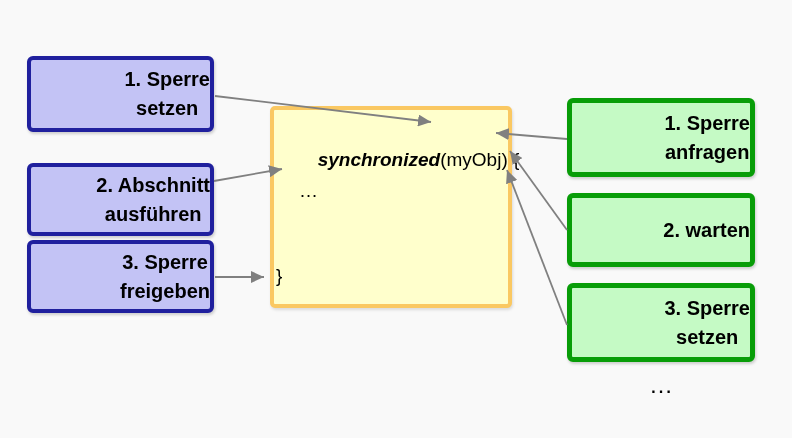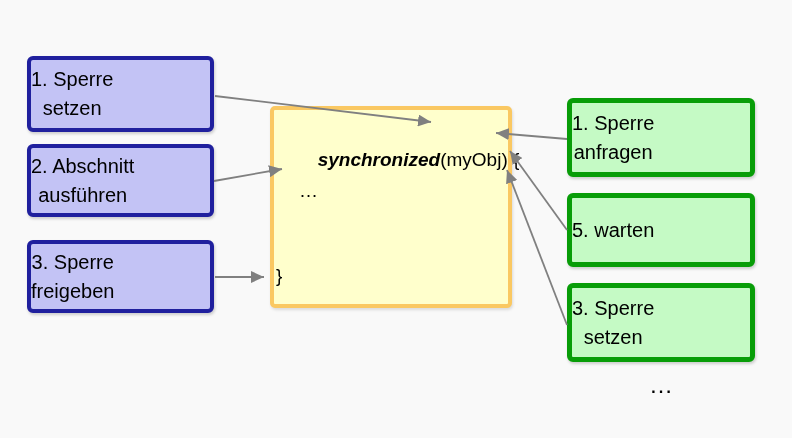--- a/index.html
+++ b/index.html
@@ -6,24 +6,24 @@
     --background:#f9f9f9;
     --blue-fill:#c3c3f5; --blue-border:#20209e;
     --green-fill:#c5fac5; --green-border:#089d08;
     --yellow-fill:#ffffcc; --yellow-border:#fac862;
     --arrow:#808080; --text:#000000;
   }
   html,body{margin:0;padding:0;}
   body{font-family:"Liberation Sans","DejaVu Sans",sans-serif;background:var(--background);}
   .slide{position:relative;width:792px;height:438px;background:var(--background);overflow:hidden;}
 
-  .box{position:absolute;display:flex;align-items:center;justify-content:flex-start;
+  .box{position:absolute;display:flex;align-items:center;justify-content:flex-end;
        box-sizing:border-box;text-align:center;white-space:pre-line;
        font-size:20px;line-height:29px;color:var(--text);
-       border-radius:6px;box-shadow:1px 2px 3px rgba(0,0,0,0.18);}
+       border-radius:6px;box-shadow:1px 2px 3px rgba(0,0,0,0.18);font-weight:bold;}
   .box.blue{background:var(--blue-fill);border:4px solid var(--blue-border);}
   .box.green{background:var(--green-fill);border:5px solid var(--green-border);}
 
   .codebox{position:absolute;left:270px;top:106px;width:242px;height:202px;
            box-sizing:border-box;background:var(--yellow-fill);
            border:4px solid var(--yellow-border);border-radius:5px;
            box-shadow:1px 2px 3px rgba(0,0,0,0.12);}
   .code-line{position:absolute;font-size:19px;line-height:22px;color:var(--text);white-space:pre;}
   .code-line .kw{font-weight:bold;font-style:italic;}
   .l1{left:12px;top:17px;}
@@ -38,21 +38,21 @@
 </style>
 </head>
 <body>
 
 <div class="slide">
 
   <div class="box blue" style="left:27px;top:56px;width:187px;height:76px">
     <span>1. Sperre
 setzen</span>
   </div>
-  <div class="box blue" style="left:27px;top:144px;width:187px;height:73px">
+  <div class="box blue" style="left:27px;top:163px;width:187px;height:73px">
     <span>2. Abschnitt
 ausführen</span>
   </div>
   <div class="box blue" style="left:27px;top:240px;width:187px;height:73px">
     <span>3. Sperre
 freigeben</span>
   </div>
 
   <div class="codebox">
     <div class="code-line l1">
@@ -60,21 +60,21 @@
     </div>
     <div class="code-line l3">…</div>
     <div class="code-line l4">}</div>
   </div>
 
   <div class="box green" style="left:567px;top:98px;width:188px;height:79px">
     <span>1. Sperre
 anfragen</span>
   </div>
   <div class="box green" style="left:567px;top:193px;width:188px;height:74px">
-    <span>5. warten</span>
+    <span>2. warten</span>
   </div>
   <div class="box green" style="left:567px;top:283px;width:188px;height:79px">
     <span>3. Sperre
 setzen</span>
   </div>
 
   <div class="dots">…</div>
 
   <svg class="arrows" viewBox="0 0 792 438" xmlns="http://www.w3.org/2000/svg">
     <defs>

